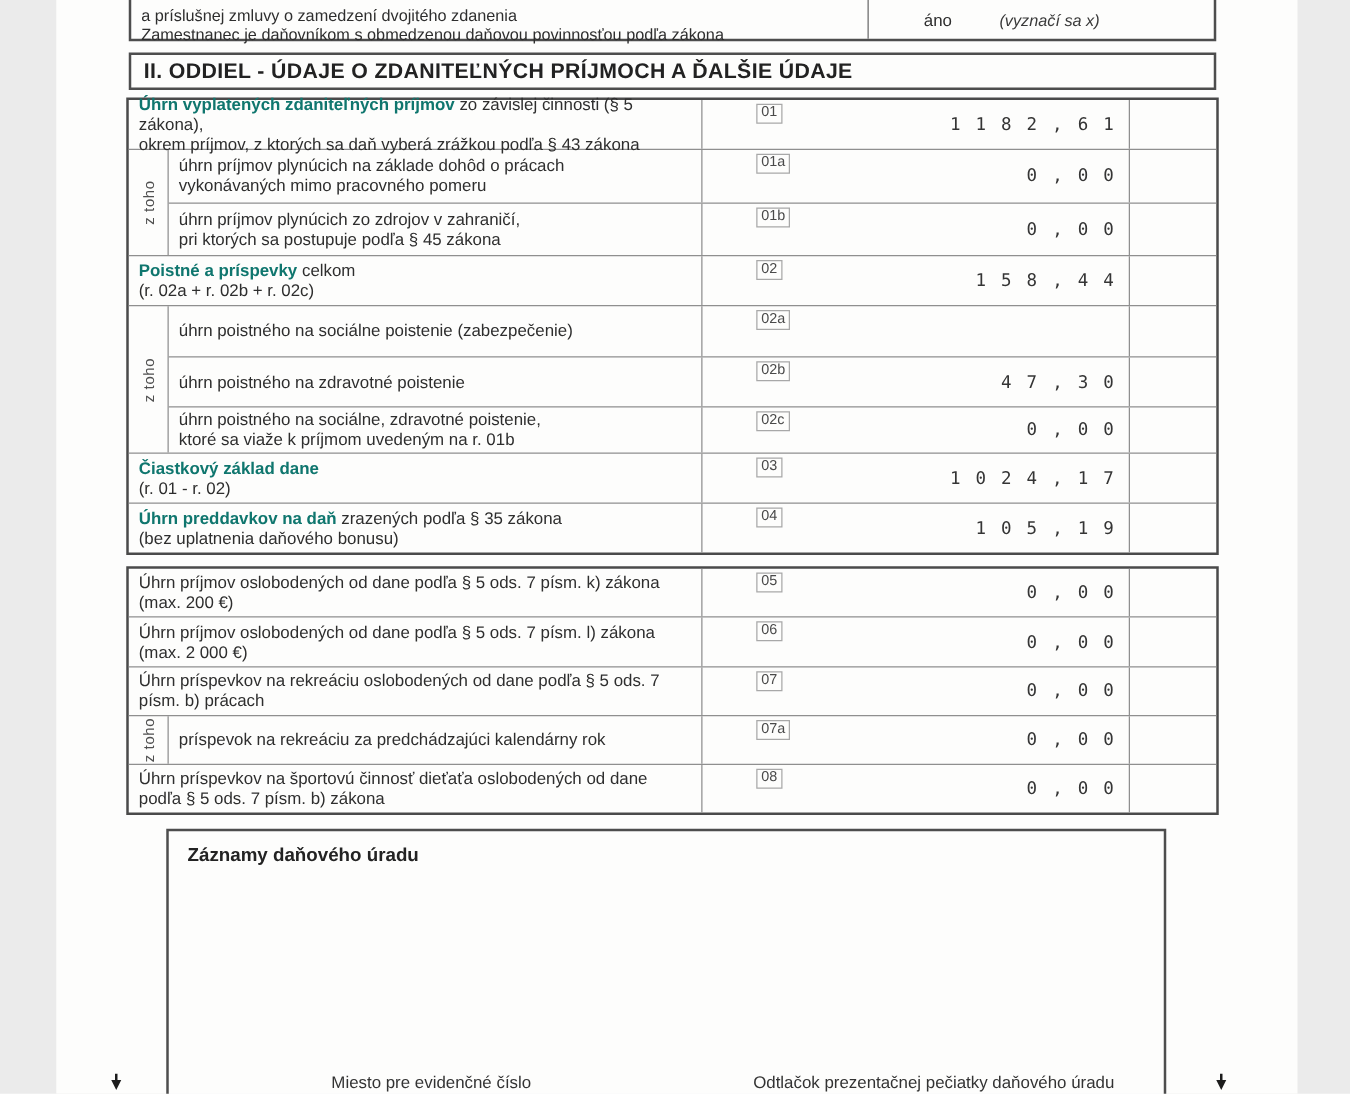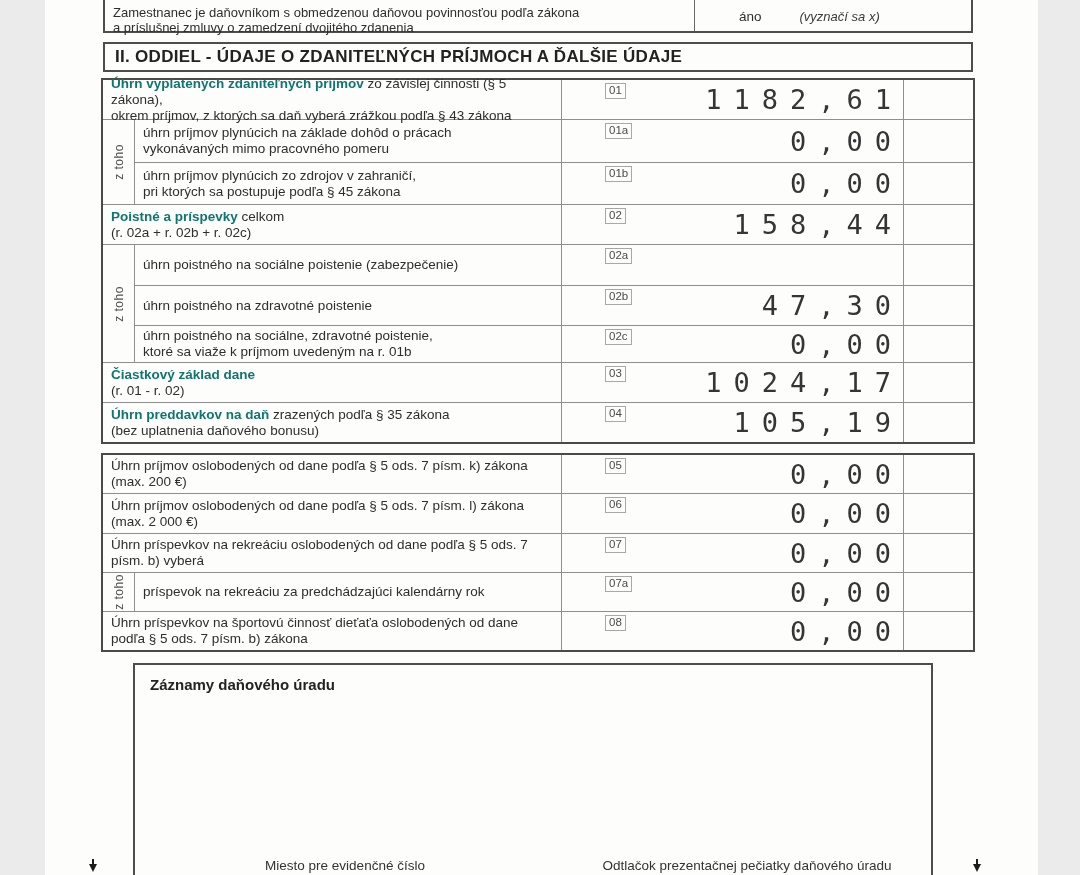--- a/index.html
+++ b/index.html
@@ -57,21 +57,21 @@
     display:flex; align-items:center;margin-left:39px;
   }
   .code {
     position:absolute; left:4px; top:3px;
     border:1px solid #a8a8a8; padding:0 3px 1px 3px;
     font-size:11.5px; color:#4a4a4a; line-height:13px; background:transparent;
   }
   .num {
     flex:1; text-align:right; padding-right:0;
     font-family:"DejaVu Sans Mono", monospace;
-    font-size:27px; letter-spacing:12px; color:#353535;
+    font-size:14px; letter-spacing:12px; color:#353535;
   }
   .end { width:70px; border-left:1px solid #8f8f8f; }
   .ztoho {
     width:32px; border-right:1px solid #8f8f8f;
     display:flex; align-items:center; justify-content:center;
   }
   .ztoho span {
     transform:rotate(-90deg); white-space:nowrap;
     font-size:12px; color:#4f4f4f; letter-spacing:0.5px;
   }
@@ -101,22 +101,22 @@
   .mark-left  { left:89px;  top:864px; }
   .mark-right { left:973px; top:864px; }
 </style>
 </head>
 <body>
 
 <div class="page"></div>
 
 <div class="decl-box">
   <div class="decl-text">
+    <div>a príslušnej zmluvy o zamedzení dvojitého zdanenia</div>
     <div>Zamestnanec je daňovníkom s obmedzenou daňovou povinnosťou podľa zákona</div>
-    <div>a príslušnej zmluvy o zamedzení dvojitého zdanenia</div>
   </div>
   <div class="decl-answer">
     <span class="decl-yes">áno</span>
     <span class="decl-note">(vyznačí sa x)</span>
   </div>
 </div>
 
 <div class="section-header">
   <span>II. ODDIEL - ÚDAJE O ZDANITEĽNÝCH PRÍJMOCH A ĎALŠIE ÚDAJE</span>
 </div>
@@ -263,21 +263,21 @@
     <div class="val">
       <span class="code">06</span>
       <span class="num">0,00</span>
     </div>
     <div class="end"></div>
   </div>
 
   <div class="row" style="height:39px">
     <div class="lbl">
       <div>Úhrn príspevkov na rekreáciu oslobodených od dane podľa § 5 ods. 7</div>
-      <div>písm. b) vyberá</div>
+      <div>písm. b) prácach</div>
     </div>
     <div class="val">
       <span class="code">07</span>
       <span class="num">0,00</span>
     </div>
     <div class="end"></div>
   </div>
 
   <div class="grp">
     <div class="ztoho">

